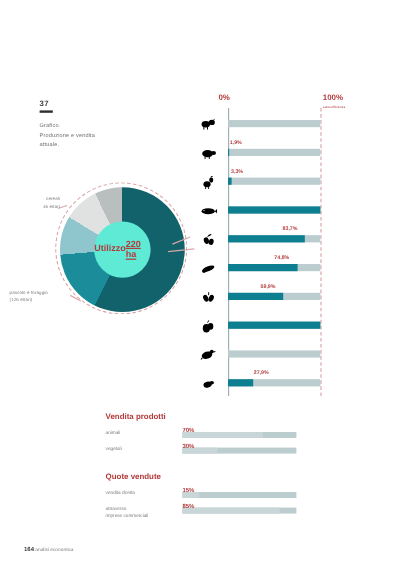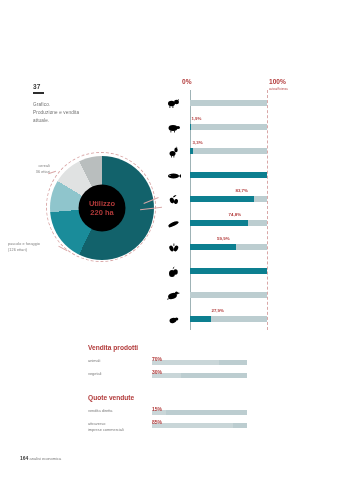--- a/index.html
+++ b/index.html
@@ -27,25 +27,25 @@
   }
   .cap-txt div{white-space:nowrap;}
 
   
   .donut-wrap{position:absolute;left:46px;top:152px;width:112px;height:112px;}
   .donut-ring{
     position:absolute;left:4px;top:4px;width:104px;height:104px;border-radius:50%;
   }
   .donut-hole{
     position:absolute;left:50%;top:50%;transform:translate(-50%,-50%);
-    width:47px;height:47px;border-radius:50%;background:#000000;
-    display:flex;flex-direction:column;align-items:center;justify-content:center;
+    width:47px;height:47px;border-radius:50%;background:#5eead4;
+    display:flex;flex-direction:row;align-items:center;justify-content:center;
   }
   .donut-hole .t1{font-size:7.5px;font-weight:bold;color:#b23a3a;line-height:1.15;}
-  .donut-hole .t2{font-size:7.5px;font-weight:bold;color:#b23a3a;line-height:1.15;}
+  .donut-hole .t2{font-size:7.5px;font-weight:bold;color:#b23a3a;line-height:1.15;text-decoration:underline;}
   .donut-outline{
     position:absolute;left:0;top:0;width:110px;height:110px;border-radius:50%;
     border:0.6px dashed #d9a7a7;box-sizing:border-box;
   }
 
   
   .leg{position:absolute;font-size:3.7px;line-height:1.5;color:#7a7a7a;letter-spacing:.1px;}
   .leg .l2{display:block;}
   .leg-a{left:20px;top:164px;width:30px;text-align:right;}
   .leg-b{left:8px;top:242px;width:60px;text-align:left;}

